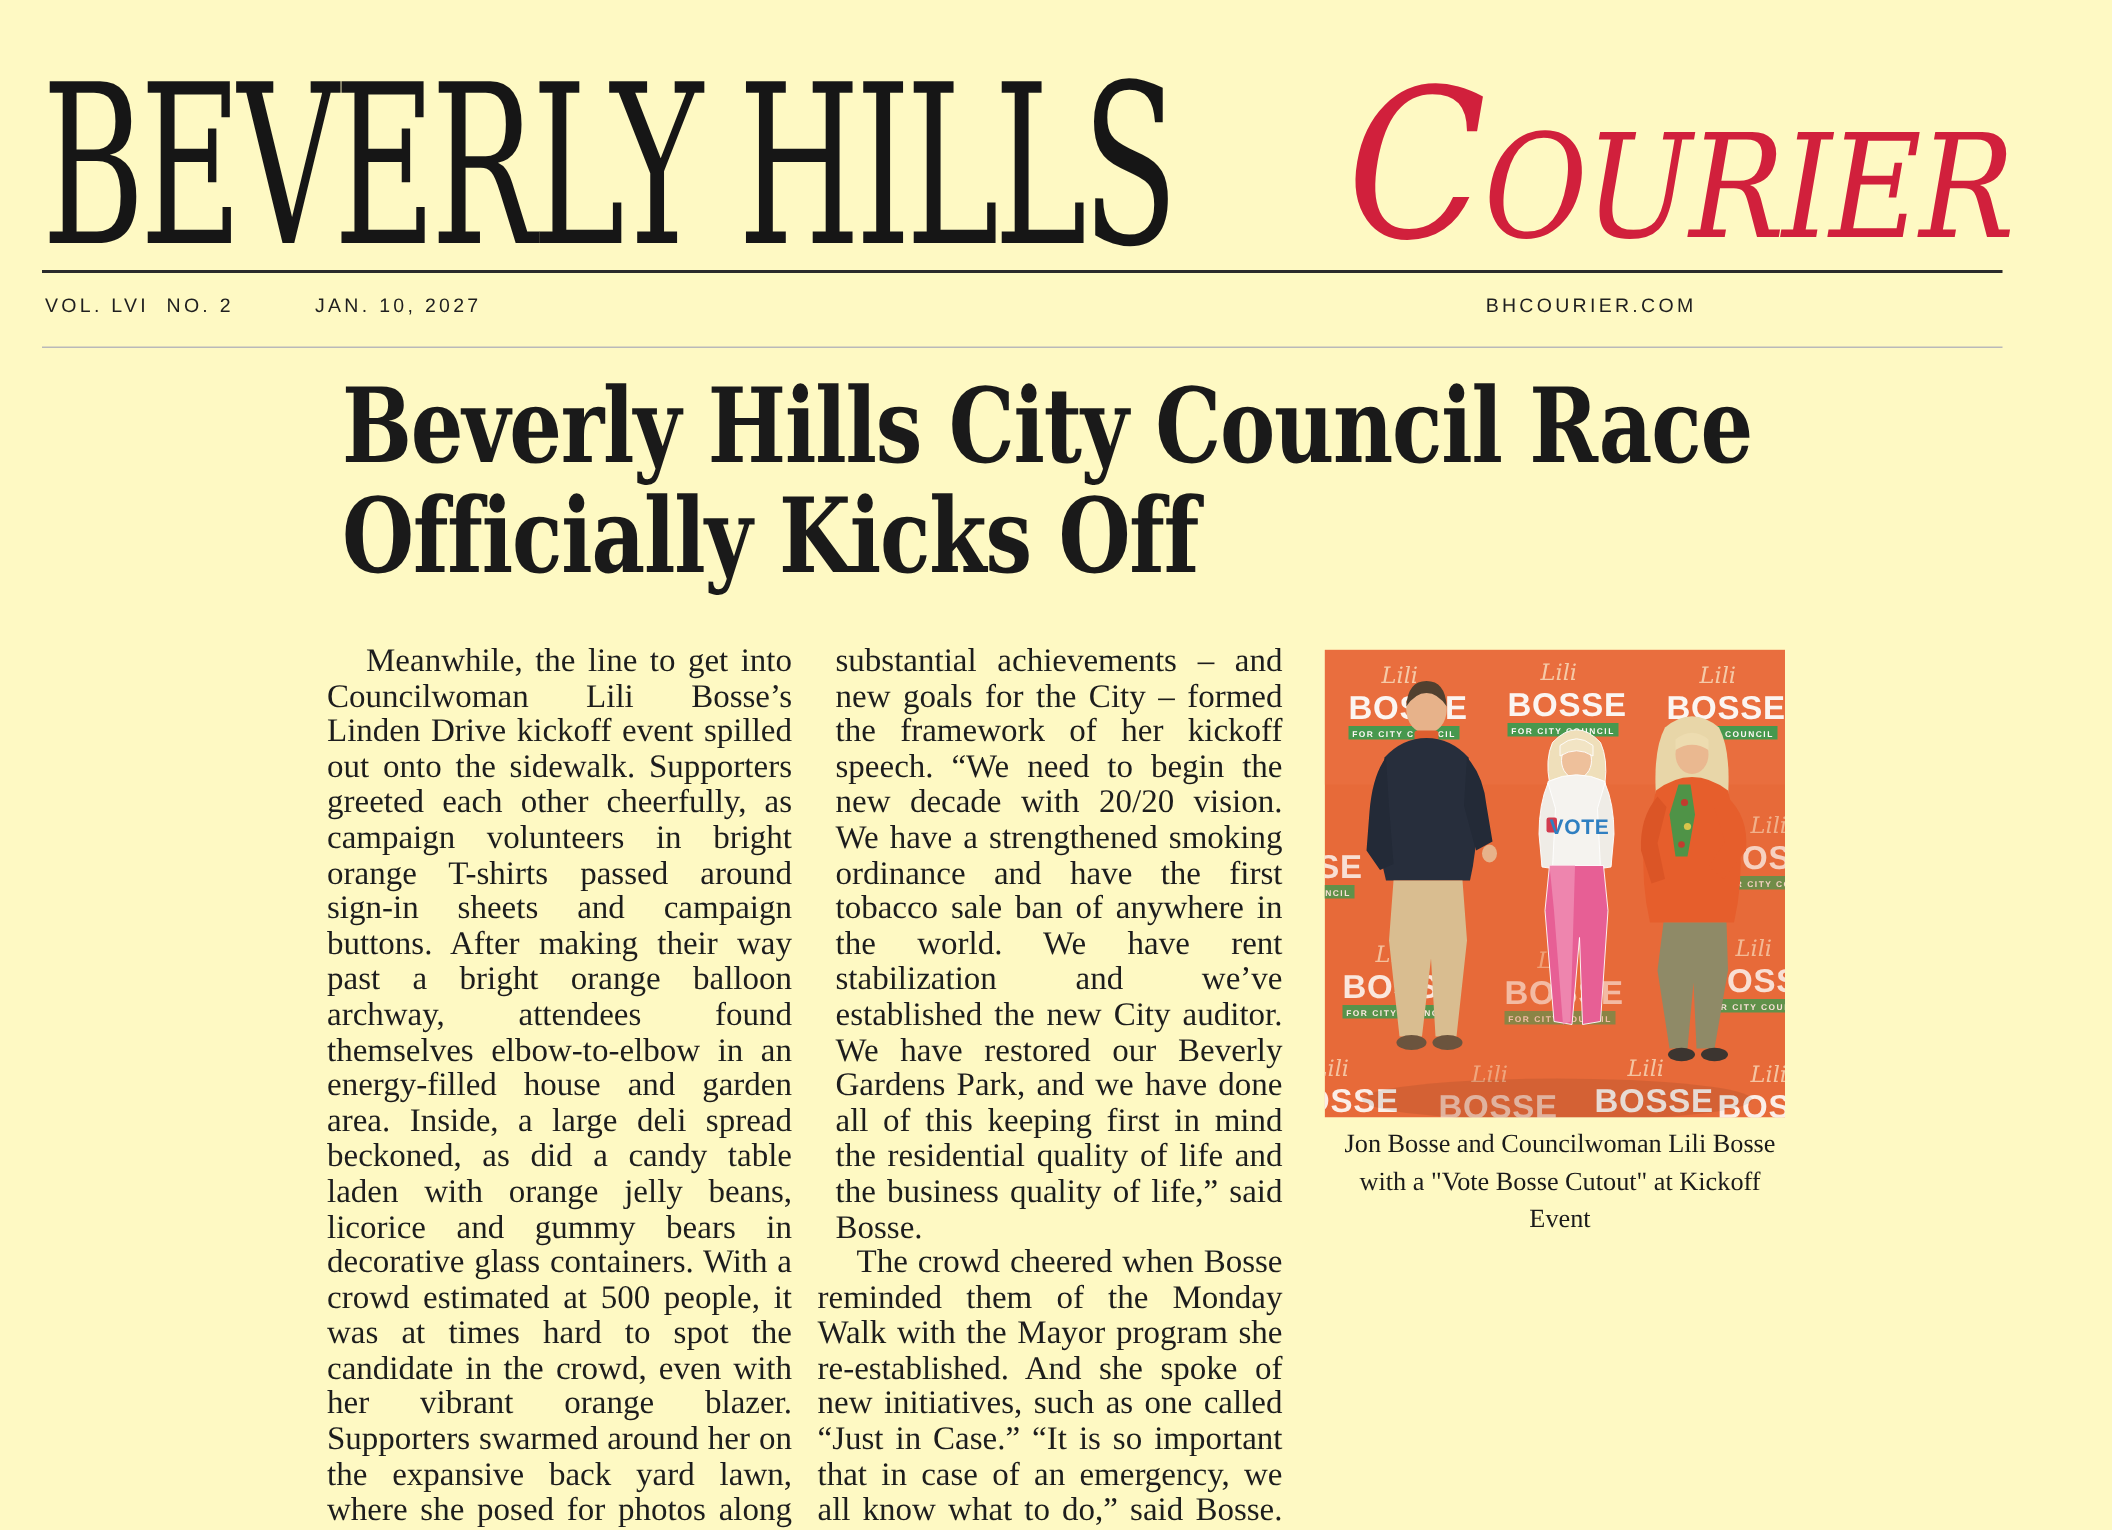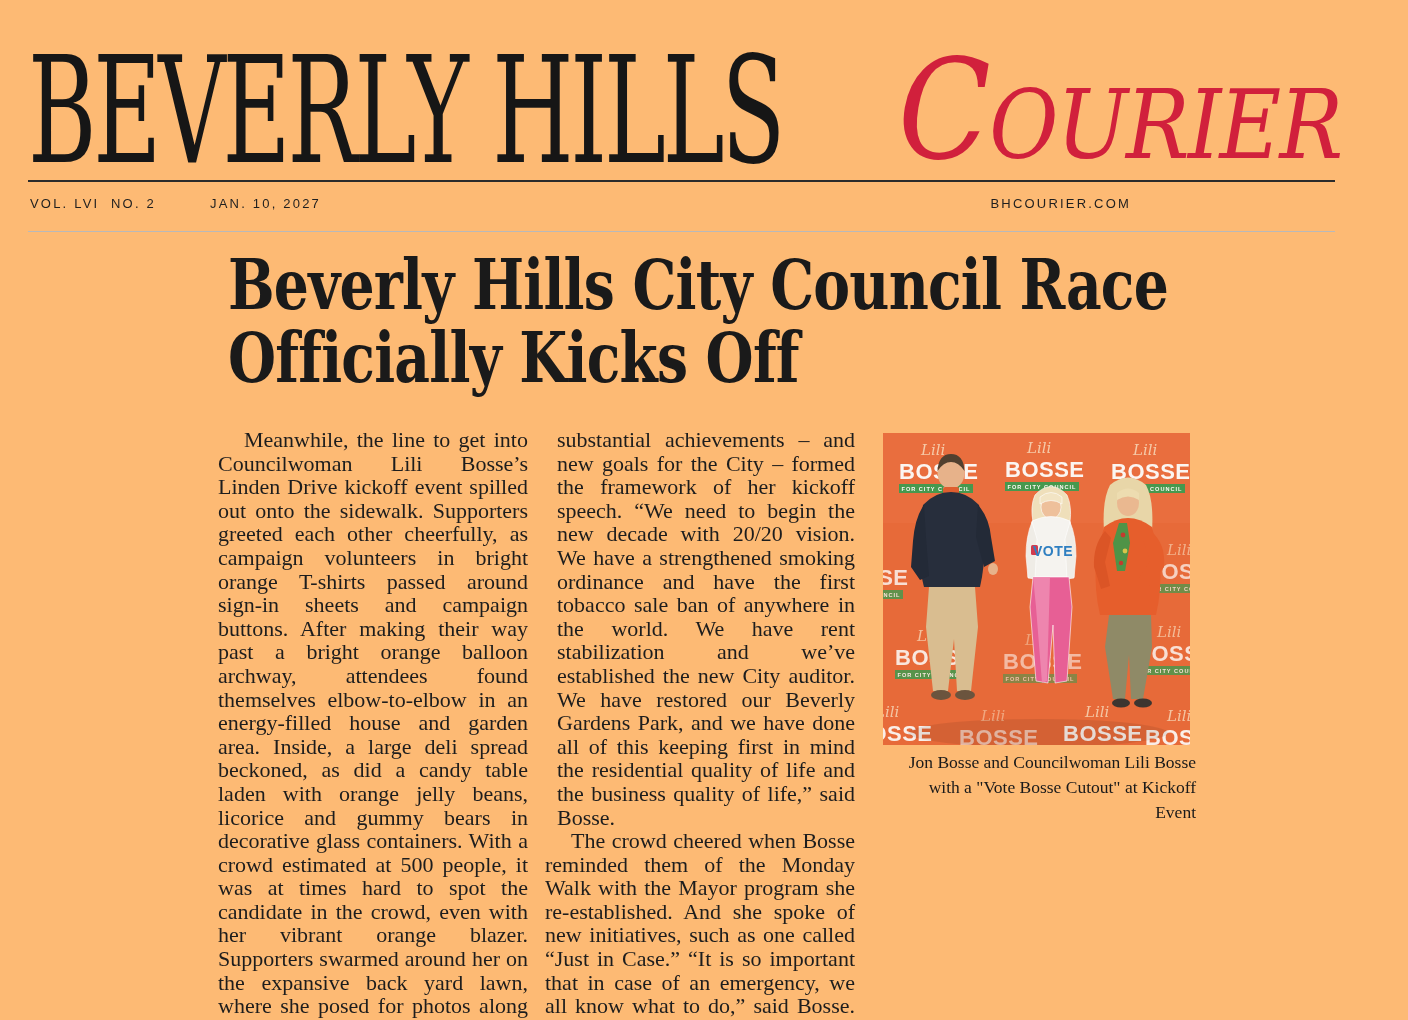--- a/index.html
+++ b/index.html
@@ -1,19 +1,19 @@
 <!DOCTYPE html>
 <html><head>
 <meta charset="utf-8">
 <style>
   * { margin:0; padding:0; box-sizing:border-box; }
   html,body { background:#ffffff; }
   .page {
     position:relative; width:1408px; height:1020px; margin:0 auto;
-    background:#fdba74; overflow:hidden;
+    background:#fef9c3; overflow:hidden;
     font-family:"Liberation Serif", serif; color:#1c1c1c;
   }
 
   
   .masthead-title {
     position:absolute; left:28px; top:36px;
     font-family:"DejaVu Serif", serif; font-size:148px; line-height:150px;
     letter-spacing:-5px; color:#161616; white-space:pre;
     transform:scaleX(0.63); transform-origin:left top;
   }
@@ -66,21 +66,21 @@
   .bodycol p.cont { text-indent:0;margin-left:12px; }
 
   
   .photo-box {
     position:absolute; left:883px; top:433px; width:307px; height:332px;
     overflow:hidden;
   }
   .photo-box svg { display:block; }
   .caption {
     position:absolute; left:884px; top:750px; width:312px;
-    font-size:17.5px; line-height:25px; color:#1a1a1a; text-align:right;
+    font-size:17.5px; line-height:25px; color:#1a1a1a; text-align:center;
   }
 </style>
 </head>
 <body>
 
 <div class="page">
 
   <div class="masthead-title">BEVERLY HILLS</div>
   <div class="brand-logo">Courier</div>
 

